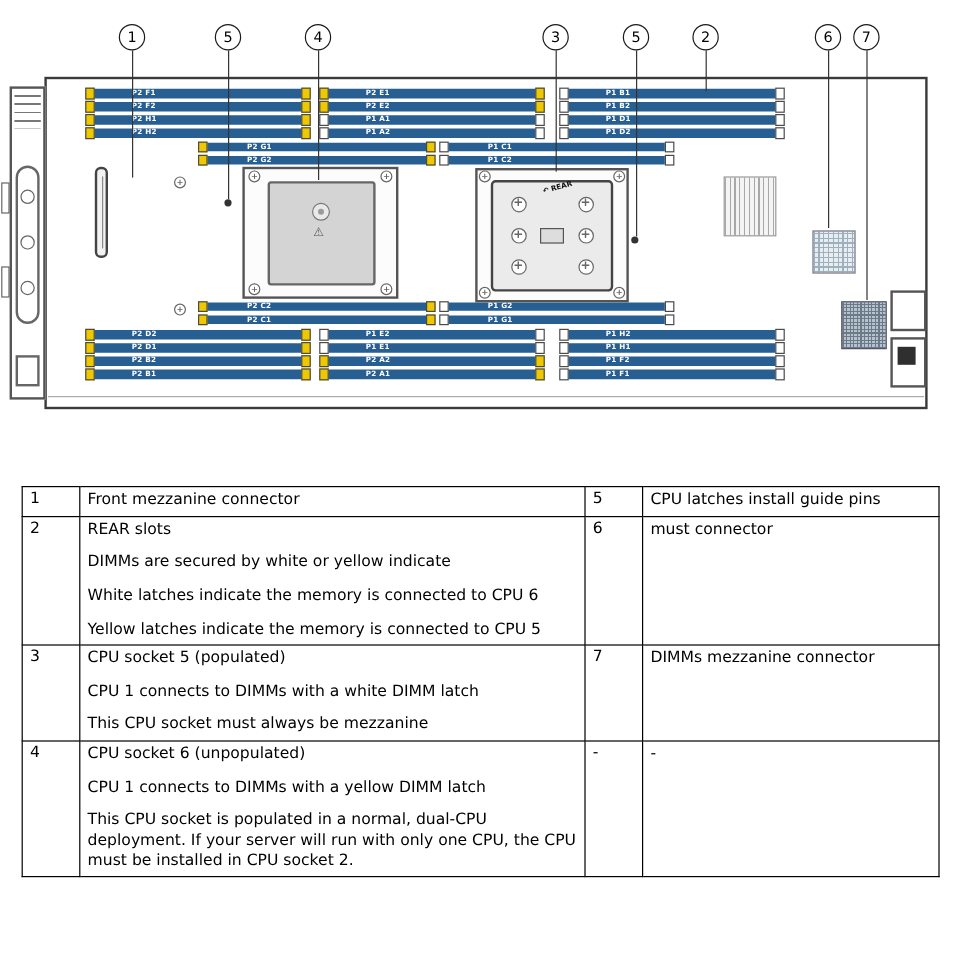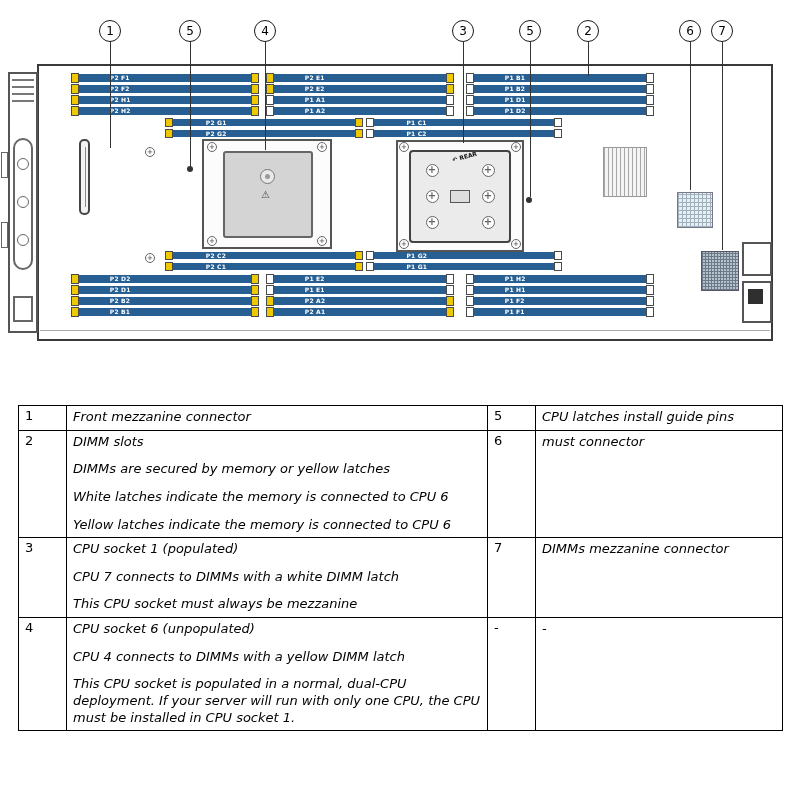--- a/index.html
+++ b/index.html
@@ -25,21 +25,21 @@
 
   .board{border:2px solid #3a3a3a;background:#fff;}
   .cpu2-ring{width:15px;height:15px;border:1.5px solid #777;border-radius:50%;background:#e9e9e9;}
   .cpu2-ring::after{content:"";position:absolute;inset:4px;border-radius:50%;background:#9a9a9a;}
   .warn{font-size:10px;color:#555;line-height:1;}
   .rear-tag{font-size:6px;font-weight:bold;color:#111;transform:rotate(-15deg);white-space:nowrap;}
   .fmc::after{content:"";position:absolute;left:4px;top:6px;bottom:6px;width:1px;background:#888;}
 
   .legend{border-collapse:collapse;margin:5px 0 0 18px;width:764px;table-layout:fixed;font-size:13px;}
   .legend td{border:1px solid #000;vertical-align:top;padding:2px 6px 4px;}
-  .legend td.desc p{margin:1px 0 0;line-height:1.28;font-style:italic;}
+  .legend td.desc p{margin:1px 0 0;line-height:1.28;}
   .legend td.desc p + p{margin-top:11px;}
 </style>
 </head>
 <body>
 
 <div class="diagram">
 
   <div class="abs board" style="left:37px;top:64px;width:736px;height:277px;"></div>
 
   <div class="abs" style="left:8px;top:72px;width:30px;height:261px;border:2px solid #555;background:#fff;"></div>
@@ -291,48 +291,48 @@
         <p>Front mezzanine connector</p>
       </td>
       <td class="num">5</td>
       <td class="desc">
         <p>CPU latches install guide pins</p>
       </td>
     </tr>
     <tr>
       <td class="num">2</td>
       <td class="desc">
-        <p>DIMM slots</p>
-        <p>DIMMs are secured by memory or yellow latches</p>
+        <p>REAR slots</p>
+        <p>DIMMs are secured by white or yellow indicate</p>
         <p>White latches indicate the memory is connected to CPU 6</p>
-        <p>Yellow latches indicate the memory is connected to CPU 6</p>
+        <p>Yellow latches indicate the memory is connected to CPU 5</p>
       </td>
       <td class="num">6</td>
       <td class="desc">
         <p>must connector</p>
       </td>
     </tr>
     <tr>
       <td class="num">3</td>
       <td class="desc">
-        <p>CPU socket 1 (populated)</p>
-        <p>CPU 7 connects to DIMMs with a white DIMM latch</p>
+        <p>CPU socket 5 (populated)</p>
+        <p>CPU 1 connects to DIMMs with a white DIMM latch</p>
         <p>This CPU socket must always be mezzanine</p>
       </td>
       <td class="num">7</td>
       <td class="desc">
         <p>DIMMs mezzanine connector</p>
       </td>
     </tr>
     <tr>
       <td class="num">4</td>
       <td class="desc">
         <p>CPU socket 6 (unpopulated)</p>
-        <p>CPU 4 connects to DIMMs with a yellow DIMM latch</p>
-        <p>This CPU socket is populated in a normal, dual-CPU deployment. If your server will run with only one CPU, the CPU must be installed in CPU socket 1.</p>
+        <p>CPU 1 connects to DIMMs with a yellow DIMM latch</p>
+        <p>This CPU socket is populated in a normal, dual-CPU deployment. If your server will run with only one CPU, the CPU must be installed in CPU socket 2.</p>
       </td>
       <td class="num">-</td>
       <td class="desc">
         <p>-</p>
       </td>
     </tr>
   </tbody>
 </table>
 
 </body></html>

